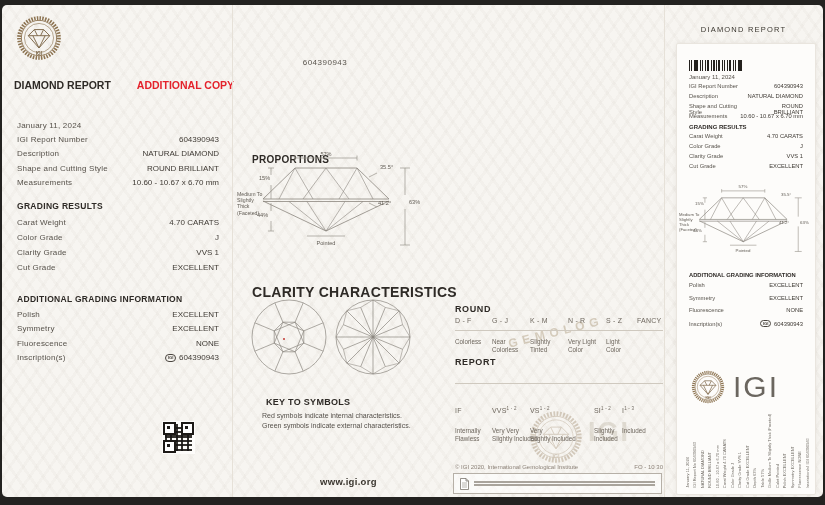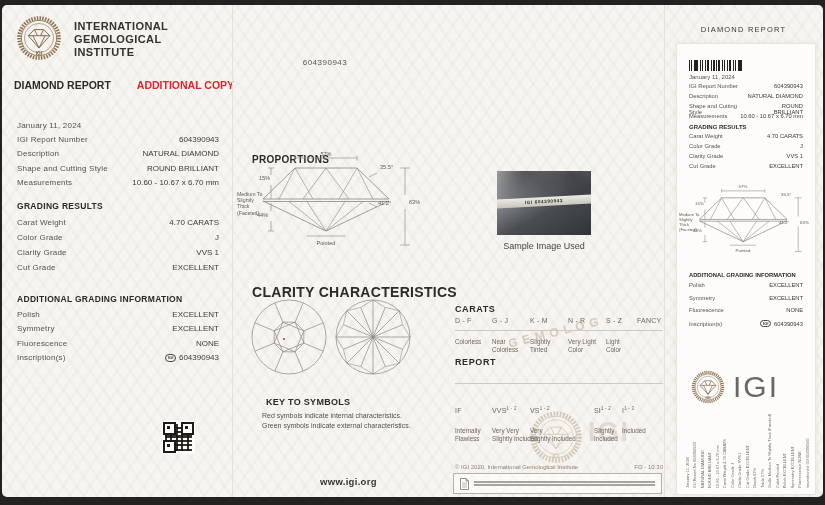--- a/index.html
+++ b/index.html
@@ -84,25 +84,20 @@
   </svg>
   <div class="wm" style="left:586px;top:412px;font-size:27px;letter-spacing:2px;color:rgba(150,135,110,.22);font-weight:bold;">IGI</div>
 
   <svg class="abs" style="left:14px;top:10px;" width="46" height="46" viewBox="0 0 60 60">
     <circle cx="30" cy="30" r="26" fill="none" stroke="#8d7452" stroke-width="5" stroke-dasharray="2 1.6"></circle>
     <circle cx="30" cy="30" r="23" fill="none" stroke="#8d7452" stroke-width="1.2"></circle>
     <circle cx="30" cy="30" r="19" fill="none" stroke="#8d7452" stroke-width=".8"></circle>
     <path d="M16,27 L24,19 L36,19 L44,27 L30,43 Z M16,27 L44,27 M24,19 L28,27 M36,19 L32,27 M30,43 L22,27 M30,43 L38,27" fill="none" stroke="#7a6344" stroke-width="1.2"></path>
     <text x="30" y="52" font-size="6.5" text-anchor="middle" fill="#7a6344" font-weight="bold">IGI</text>
   </svg>
-  <div class="abs institute" style="left:72px;top:15px;">
-    <div>INTERNATIONAL</div>
-    <div>GEMOLOGICAL</div>
-    <div>INSTITUTE</div>
-  </div>
   <div class="abs" style="left:12px;top:74px;display:flex;gap:26px;font-size:10.5px;font-weight:bold;">
     <span style="color:#2e2a26;">DIAMOND REPORT</span>
     <span class="redtxt">ADDITIONAL COPY</span>
   </div>
 
   <div class="abs lblL" style="left:15px;top:116px;">January 11, 2024</div>
 
   <div class="abs" style="left:15px;top:130px;width:202px;">
     <div class="fr" style="height:14.4px;">
       <span class="lblL">IGI Report Number</span>
@@ -226,28 +221,22 @@
       </g>
     </svg>
   </div>
 
   <div class="abs h" style="left:250px;top:392px;font-size:9px;letter-spacing:.3px;margin-left:14px;">KEY TO SYMBOLS</div>
   <div class="abs" style="left:260px;top:406px;">
     <div class="keyline">Red symbols indicate internal characteristics.</div>
     <div class="keyline">Green symbols indicate external characteristics.</div>
   </div>
 
-  <div class="abs" style="left:467px;top:166px;width:150px;">
-    <div class="simg">
-      <div class="sband">IGI 604390943</div>
-    </div>
-    <div style="margin-top:6px;text-align:center;font-size:9px;color:#4a453f;">Sample Image Used</div>
-  </div>
-
-  <div class="abs h" style="left:453px;top:299px;font-size:9px;letter-spacing:.6px;">CARATS</div>
+
+  <div class="abs h" style="left:453px;top:299px;font-size:9px;letter-spacing:.6px;">ROUND</div>
   <div class="abs scale" style="left:453px;top:312px;">
     <div class="hrline"></div>
     <div class="scol" style="width:37px;">
       <div class="srange">D - F</div>
       <div class="slabel preline">Colorless</div>
     </div>
     <div class="scol" style="width:38px;">
       <div class="srange">G - J</div>
       <div class="slabel preline">Near
 Colorless</div>

